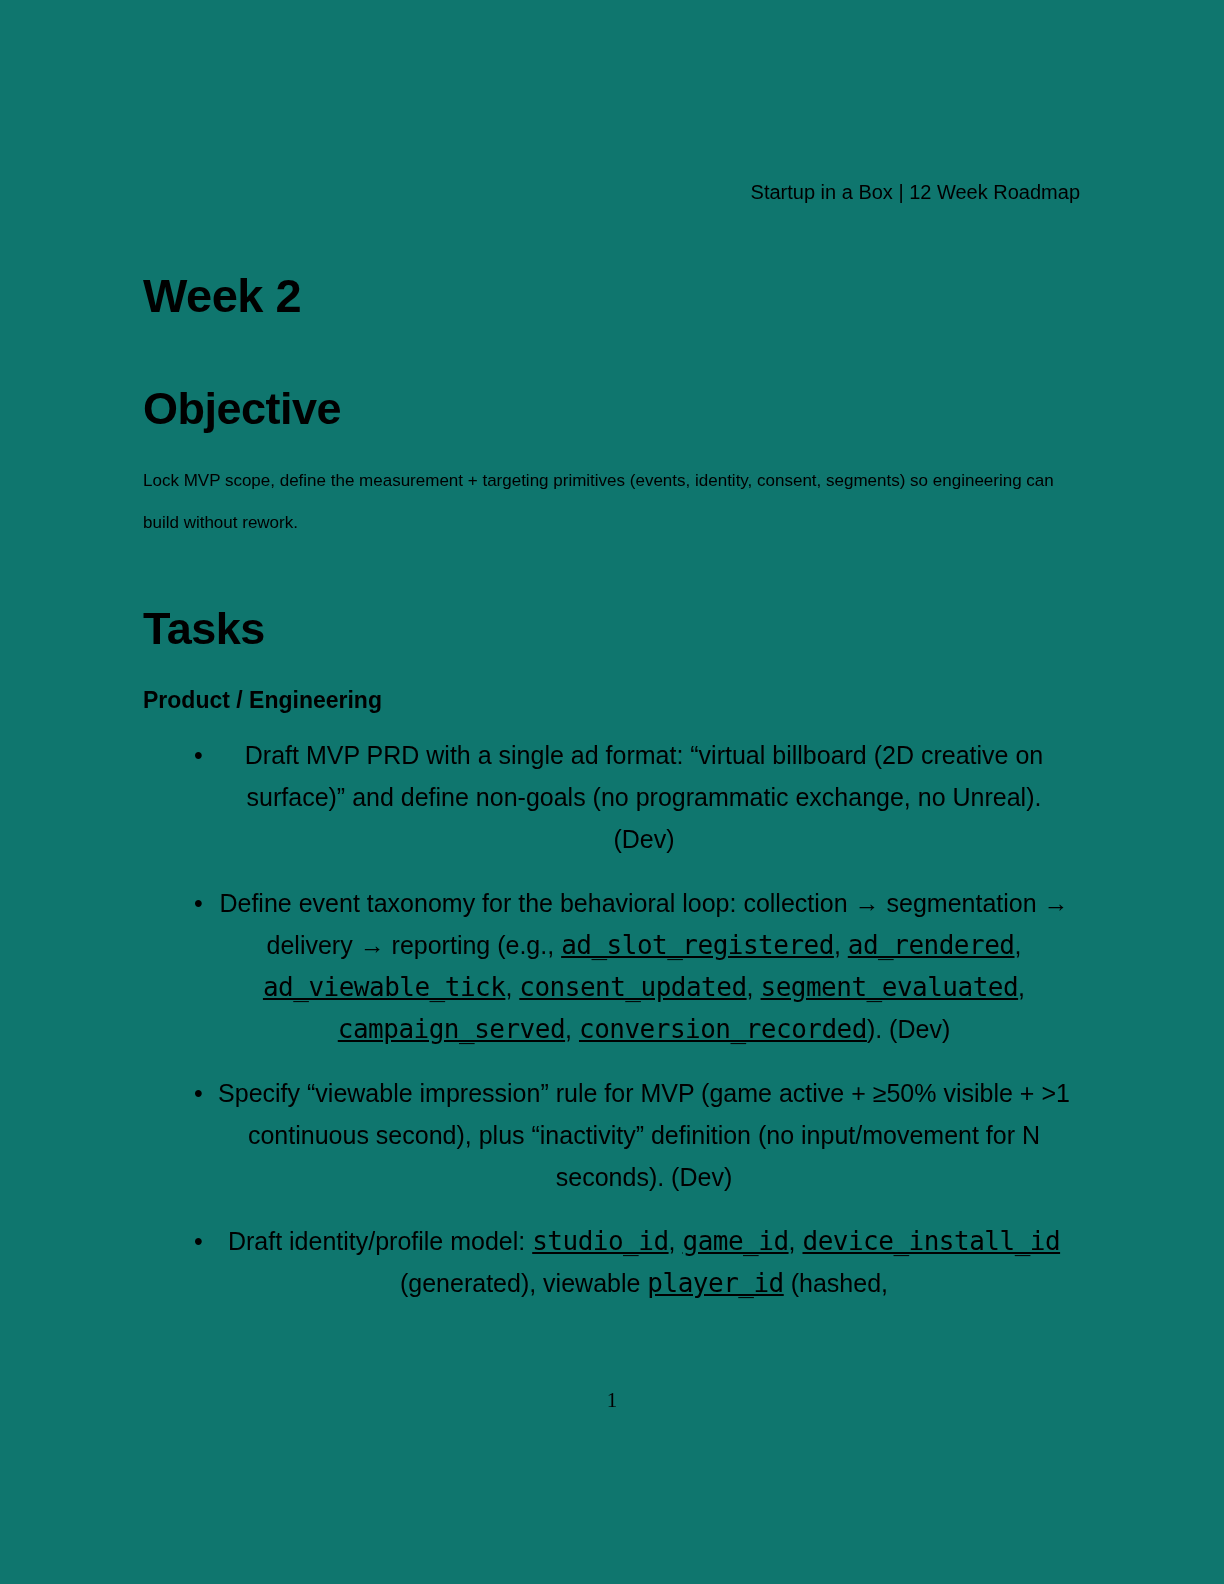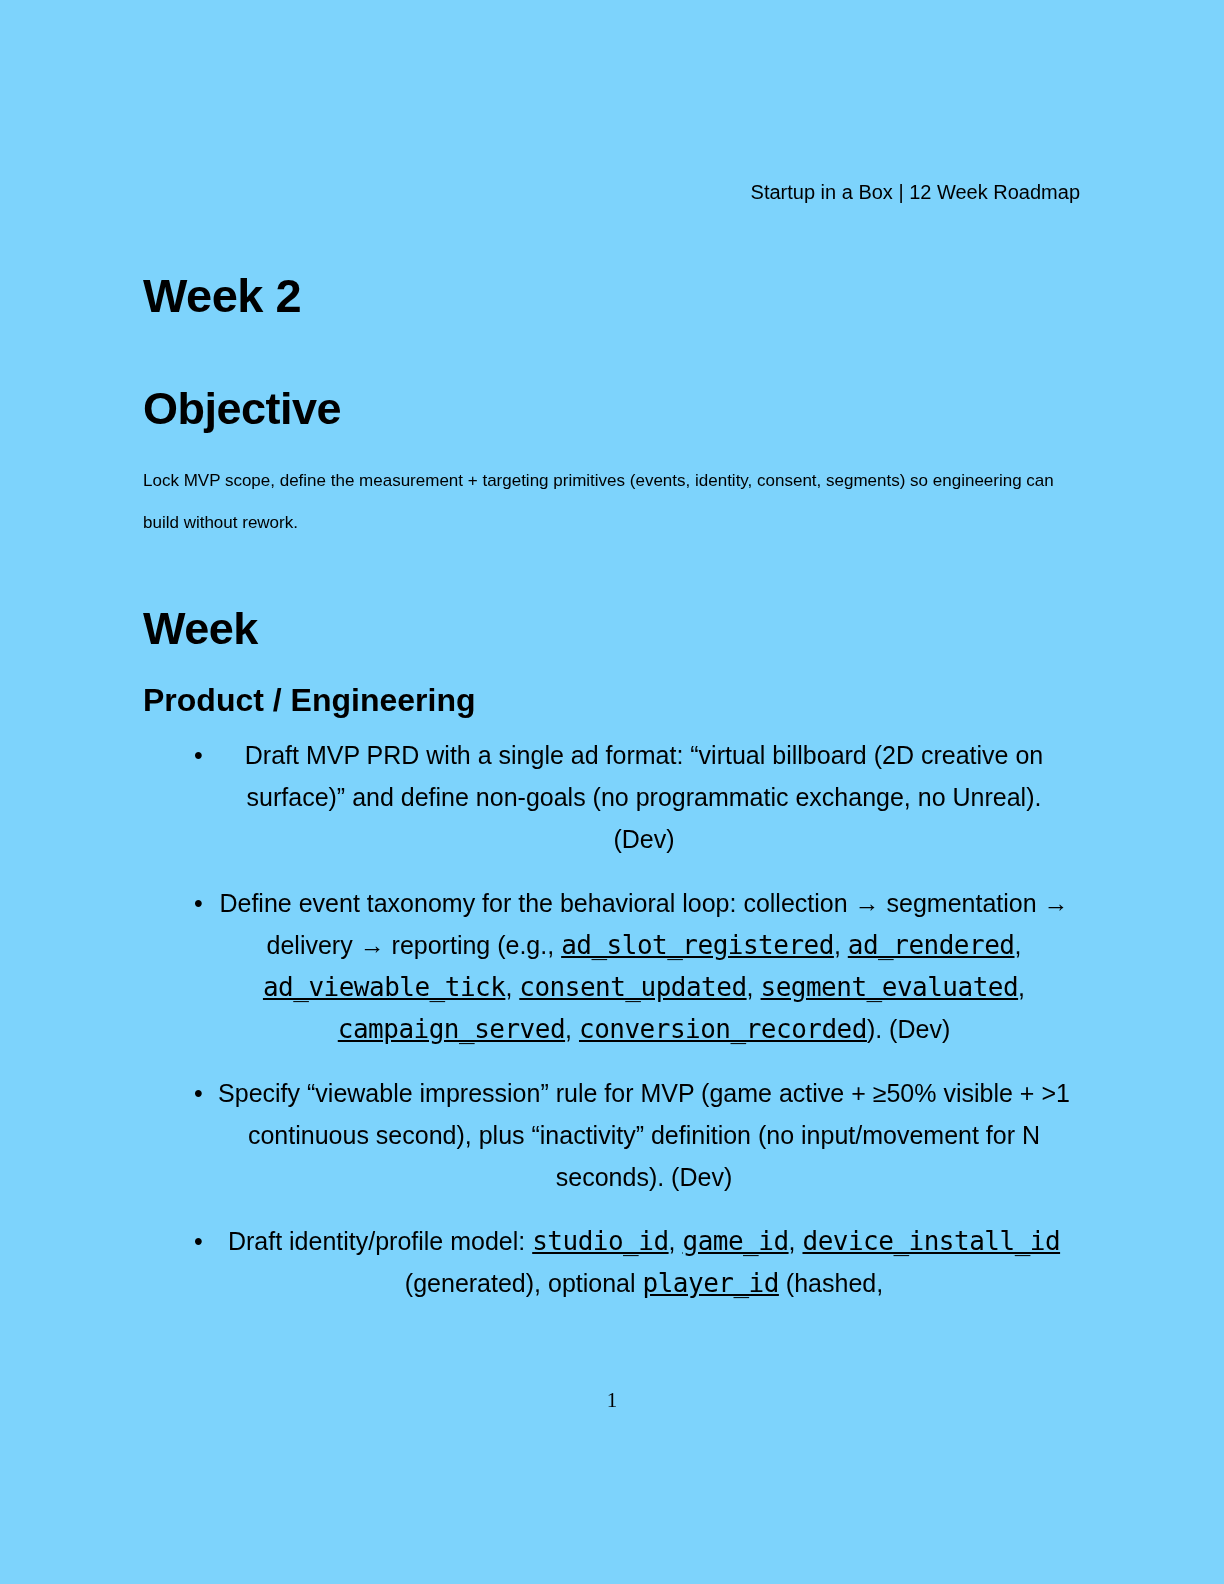--- a/index.html
+++ b/index.html
@@ -4,21 +4,21 @@
 <style>
   html, body {
     margin: 0;
     padding: 0;
     background: #ffffff;
   }
   .page {
     position: relative;
     width: 1224px;
     height: 1584px;
-    background: #7dd3fc;
+    background: #0f766e;
     color: #000000;
     font-family: "Liberation Sans", "DejaVu Sans", sans-serif;
     overflow: hidden;
     box-sizing: border-box;
   }
   .content {
     padding: 0 144px 0 143px;
     box-sizing: border-box;
   }
   .running-header {
@@ -43,21 +43,21 @@
     letter-spacing: -0.5px;
   }
   p.body-text {
     margin: 24px 0 0 0;
     font-size: 17px;
     line-height: 42px;
     max-width: 920px;
   }
   h3.sub-heading {
     margin: 26px 0 0 0;
-    font-size: 32px;
+    font-size: 23px;
     line-height: 36px;
     font-weight: 700;
   }
   ul.task-list {
     margin: 16px 0 0 0;
     padding: 0 0 0 71px;
     list-style: none;
     max-width: 920px;
     text-align: center;
   }
@@ -103,29 +103,29 @@
     <div class="running-header">
       <span>Startup in a Box | 12 Week Roadmap</span>
     </div>
 
     <h1 class="week-heading">Week 2</h1>
 
     <h2 class="section-heading">Objective</h2>
 
     <p class="body-text">Lock MVP scope, define the measurement + targeting primitives (events, identity, consent, segments) so engineering can build without rework.</p>
 
-    <h2 class="section-heading">Week</h2>
+    <h2 class="section-heading">Tasks</h2>
 
     <h3 class="sub-heading">Product / Engineering</h3>
 
     <ul class="task-list" id="task-list">
         <li><span class="txt">Draft MVP PRD with a single ad format: “virtual billboard (2D creative on surface)” and define non-goals (no programmatic exchange, no Unreal). (Dev)</span></li>
         <li><span class="txt">Define event taxonomy for the behavioral loop: collection → segmentation → delivery → reporting (e.g., </span><span class="code">ad_slot_registered</span><span class="txt">, </span><span class="code">ad_rendered</span><span class="txt">, </span><span class="code">ad_viewable_tick</span><span class="txt">, </span><span class="code">consent_updated</span><span class="txt">, </span><span class="code">segment_evaluated</span><span class="txt">, </span><span class="code">campaign_served</span><span class="txt">, </span><span class="code">conversion_recorded</span><span class="txt">). (Dev)</span></li>
         <li><span class="txt">Specify “viewable impression” rule for MVP (game active + ≥50% visible + &gt;1 continuous second), plus “inactivity” definition (no input/movement for N seconds). (Dev)</span></li>
-        <li><span class="txt">Draft identity/profile model: </span><span class="code">studio_id</span><span class="txt">, </span><span class="code">game_id</span><span class="txt">, </span><span class="code">device_install_id</span><span class="txt"> (generated), optional </span><span class="code">player_id</span><span class="txt"> (hashed,</span></li>
+        <li><span class="txt">Draft identity/profile model: </span><span class="code">studio_id</span><span class="txt">, </span><span class="code">game_id</span><span class="txt">, </span><span class="code">device_install_id</span><span class="txt"> (generated), viewable </span><span class="code">player_id</span><span class="txt"> (hashed,</span></li>
       </ul>
 
   </div>
 
   <div class="page-footer">
     <span>1</span>
   </div>
 </div>
 
 </body></html>

